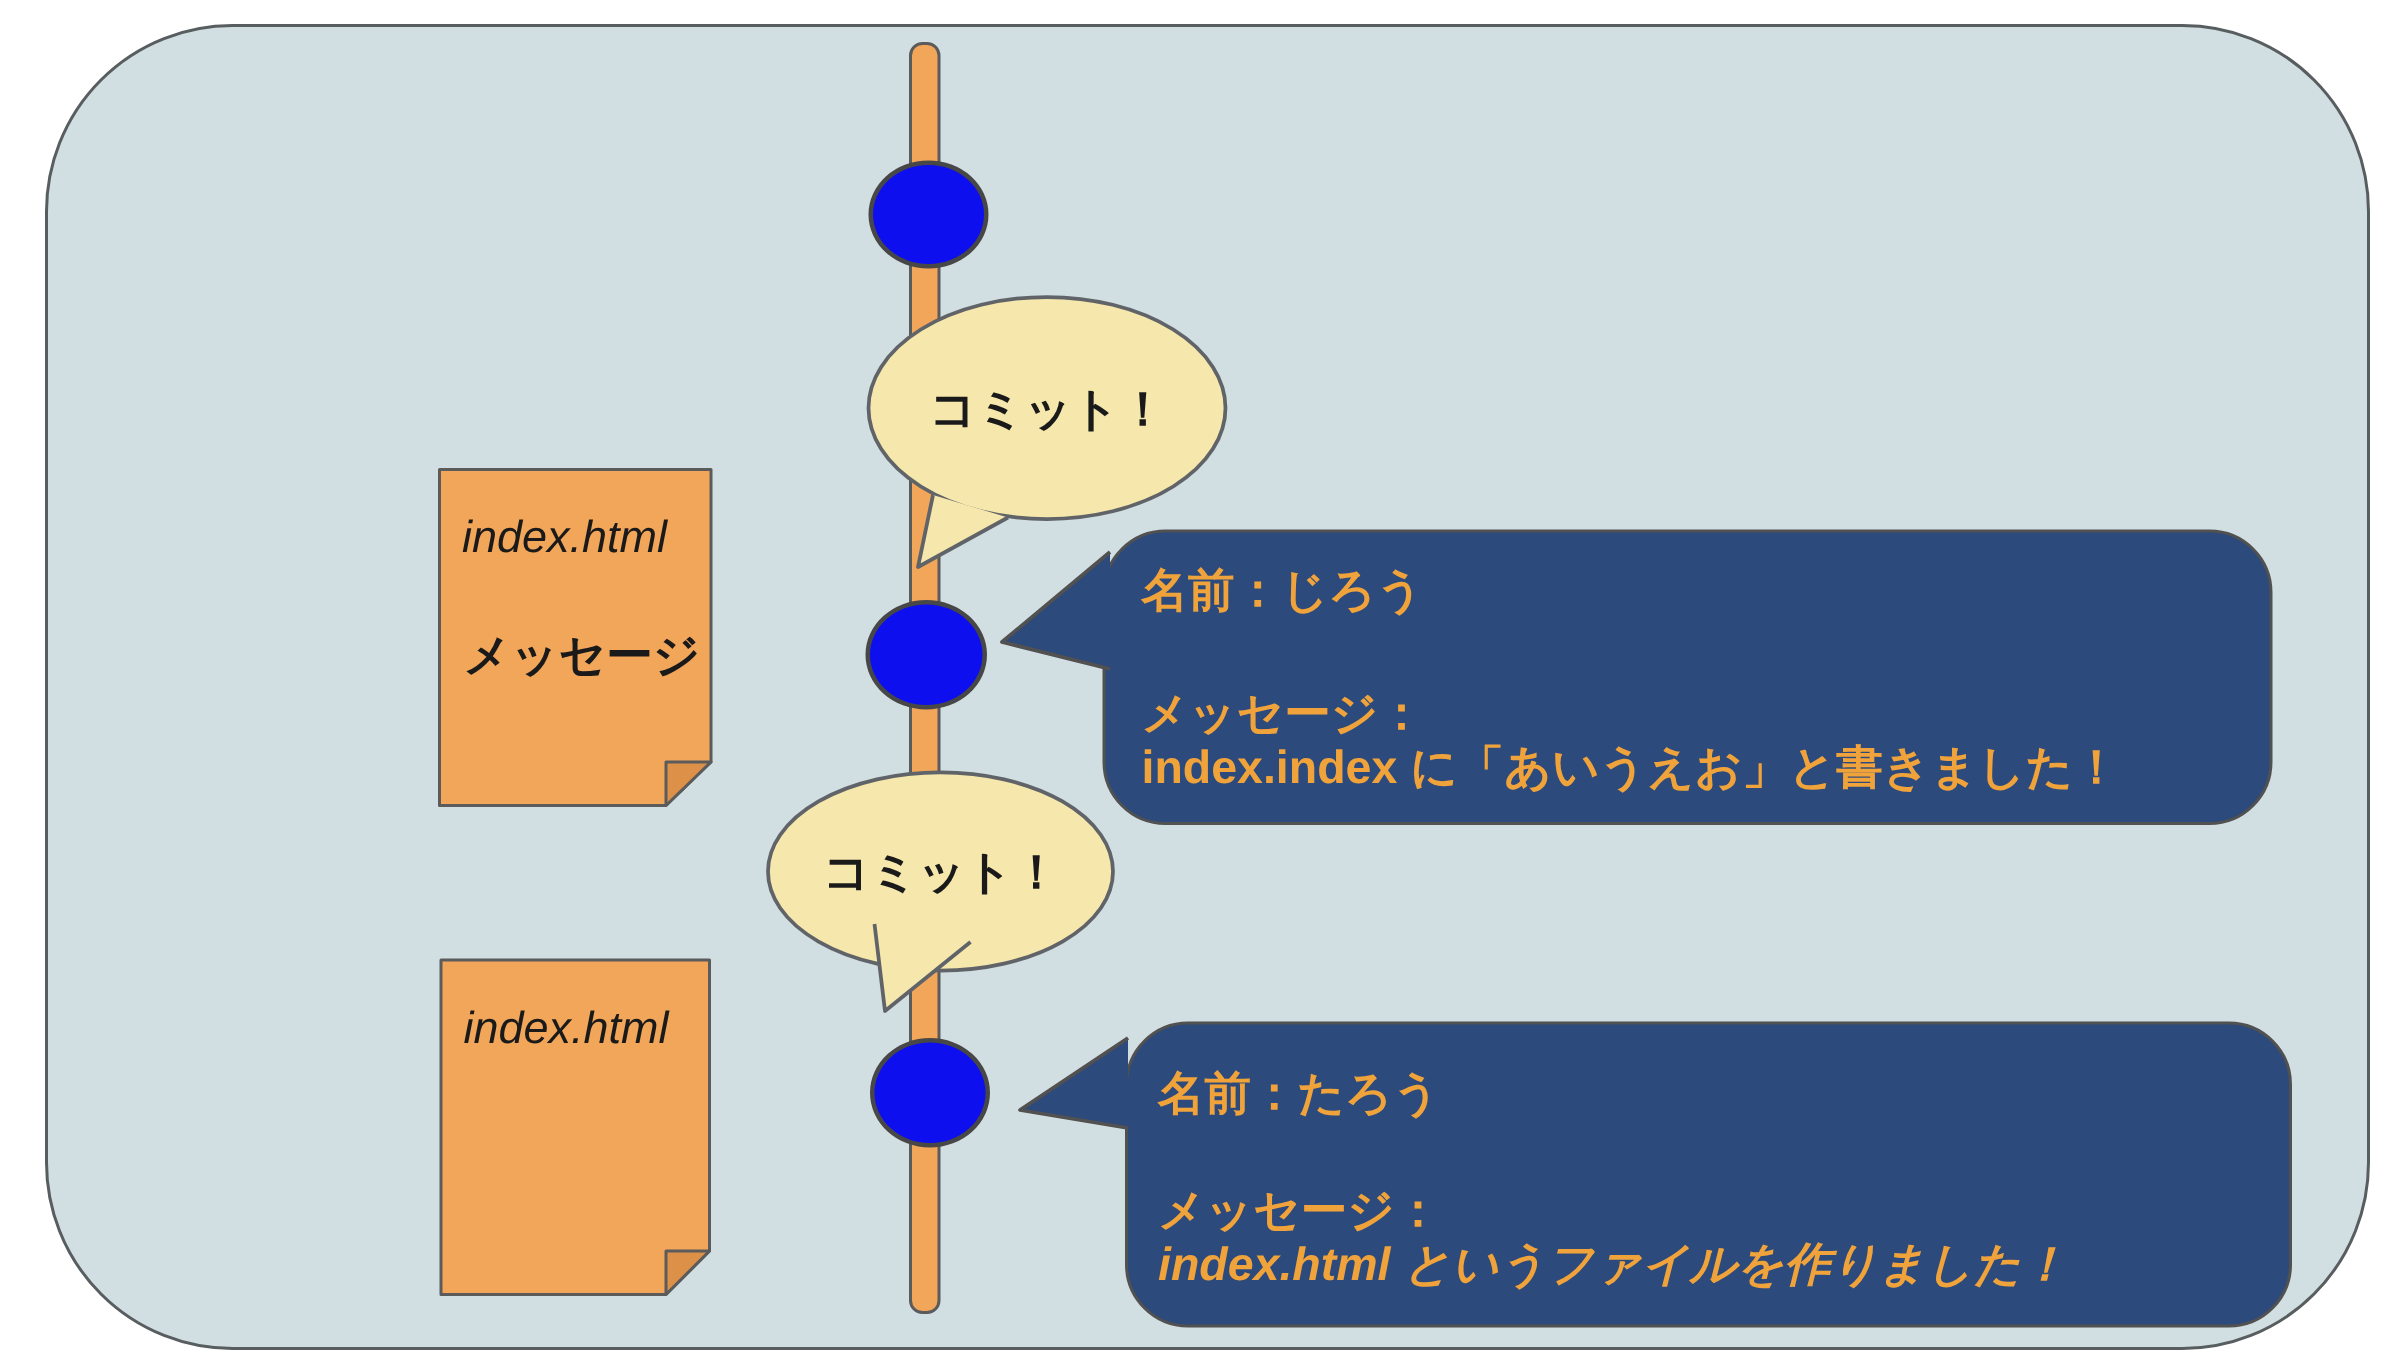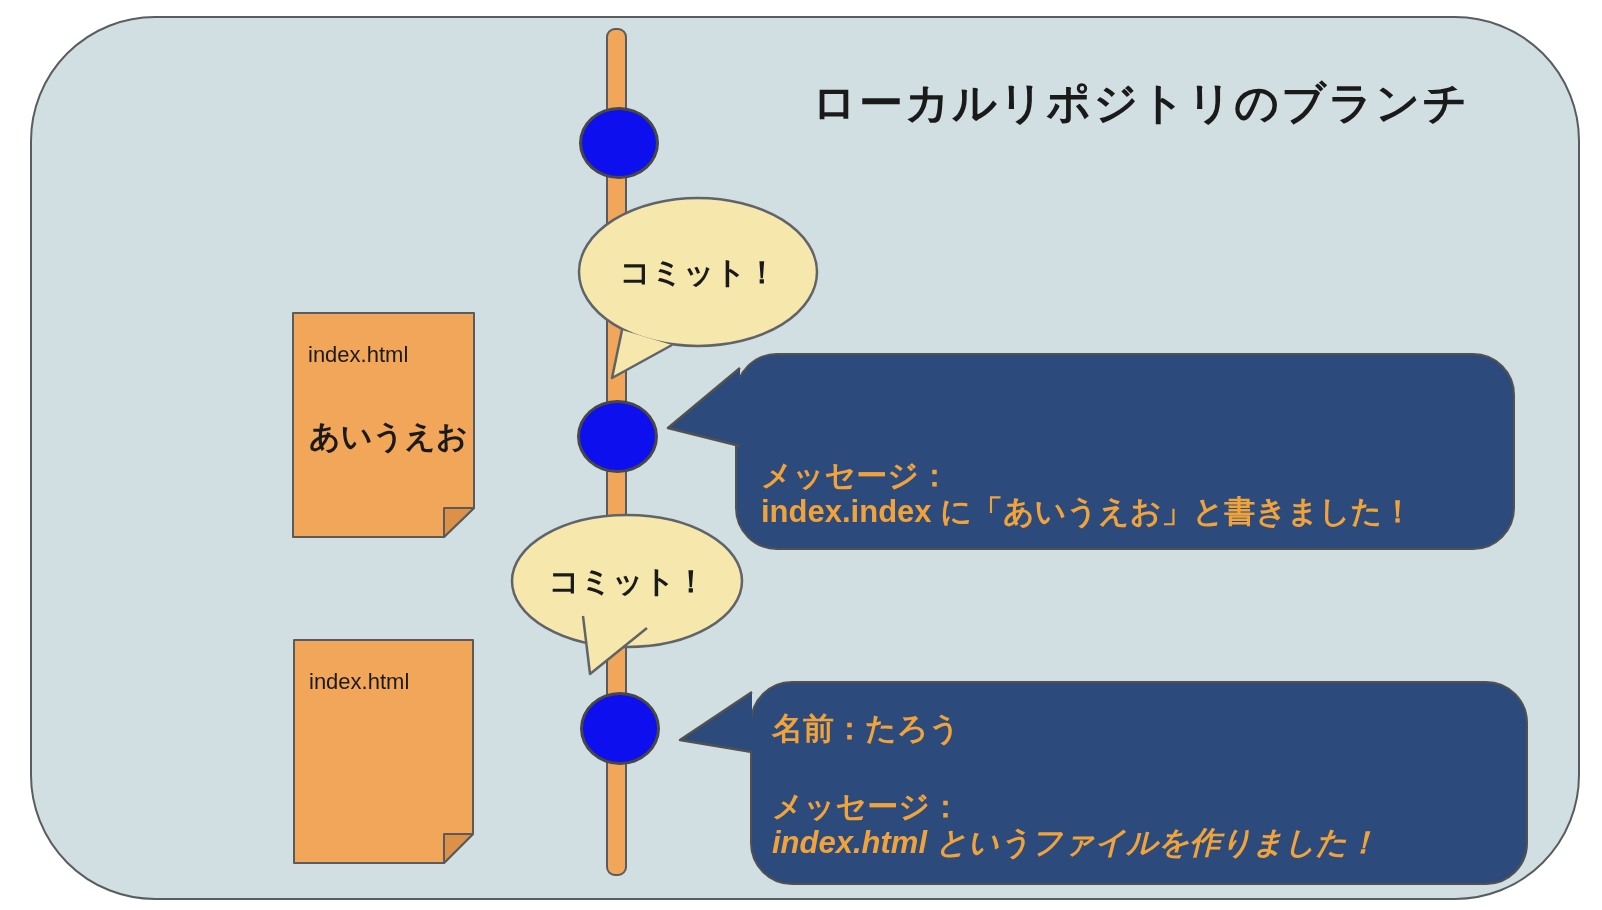--- a/index.html
+++ b/index.html
@@ -66,21 +66,21 @@
   }
   .callout-1-label { left: 579px; top: 198px; width: 239px; height: 149px; }
   .callout-2-label { left: 512px; top: 515px; width: 231px; height: 133px; }
 
   .file-card { position: absolute; }
   .file-1 { left: 292px; top: 312px; width: 183px; height: 226px; }
   .file-2 { left: 293px; top: 639px; width: 181px; height: 225px; }
   .file-card svg { position: absolute; left: 0; top: 0; width: 100%; height: 100%; overflow: visible; }
   .file-name {
     position: absolute; left: 16px; top: 30px;
-    font-size: 22px; color: var(--text-black, #1a1a1a); white-space: nowrap;
+    font-size: 30px; color: var(--text-black, #1a1a1a); white-space: nowrap; font-style: italic;
   }
   .file-content {
     position: absolute; left: 17px; top: 104px;
     font-size: 31px; font-weight: bold; color: var(--text-black, #1a1a1a); white-space: nowrap;
   }
 
   .message-bubble {
     position: absolute;
     background: var(--message-navy, #2c4a7c);
     border: 2px solid var(--message-border, #515151);
@@ -106,31 +106,30 @@
   .msg-1-tail { left: 660px; top: 360px; width: 90px; height: 95px; }
   .msg-2-tail { left: 672px; top: 682px; width: 90px; height: 80px; }
 </style>
 </head>
 <body>
 
 <div class="canvas">
 
   <div class="repo-container"></div>
 
-  <div class="diagram-title">ローカルリポジトリのブランチ</div>
 
   <div class="branch-line"></div>
 
   <div class="file-card file-1">
     <svg viewBox="0 0 183 226">
       <path d="M1,1 H182 V196 L152,225 H1 Z" style="fill:var(--file-fill,#f1a65a); stroke:var(--shape-border,#5b5b5b); stroke-width:2; stroke-linejoin:round"></path>
       <path d="M152,225 L182,196 L152,196 Z" style="fill:var(--file-fold,#dd9148); stroke:var(--shape-border,#5b5b5b); stroke-width:2; stroke-linejoin:round"></path>
     </svg>
     <span class="file-name">index.html</span>
-    <span class="file-content">あいうえお</span>
+    <span class="file-content">メッセージ</span>
   </div>
 
   <div class="file-card file-2">
     <svg viewBox="0 0 181 225">
       <path d="M1,1 H180 V195 L151,224 H1 Z" style="fill:var(--file-fill,#f1a65a); stroke:var(--shape-border,#5b5b5b); stroke-width:2; stroke-linejoin:round"></path>
       <path d="M151,224 L180,195 L151,195 Z" style="fill:var(--file-fold,#dd9148); stroke:var(--shape-border,#5b5b5b); stroke-width:2; stroke-linejoin:round"></path>
     </svg>
     <span class="file-name">index.html</span>
   </div>
 
@@ -144,20 +143,21 @@
     <ellipse cx="122" cy="73" rx="115" ry="66" style="fill:var(--callout-cream,#f6e7ac); stroke:var(--callout-border,#606468); stroke-width:2.5"></ellipse>
     <path d="M78,108 L85,166 L142,120" style="fill:var(--callout-cream,#f6e7ac); stroke:var(--callout-border,#606468); stroke-width:2.5; stroke-linejoin:round"></path>
   </svg>
   <div class="callout-label-box callout-2-label">コミット！</div>
 
   <div class="commit-node node-1"></div>
   <div class="commit-node node-2"></div>
   <div class="commit-node node-3"></div>
 
   <div class="message-bubble msg-1">
+    <span class="line-author">名前：じろう</span>
     <span class="line-label">メッセージ：</span>
     <span class="line-body">index.index に「あいうえお」と書きました！</span>
   </div>
   <svg class="msg-tail-svg msg-1-tail" viewBox="0 0 90 95">
     <path d="M80,8 L8,68 L80,86" style="fill:var(--message-navy,#2c4a7c); stroke:var(--message-border,#515151); stroke-width:2.5; stroke-linejoin:round"></path>
   </svg>
 
   <div class="message-bubble msg-2">
     <span class="line-author">名前：たろう</span>
     <span class="line-label">メッセージ：</span>

